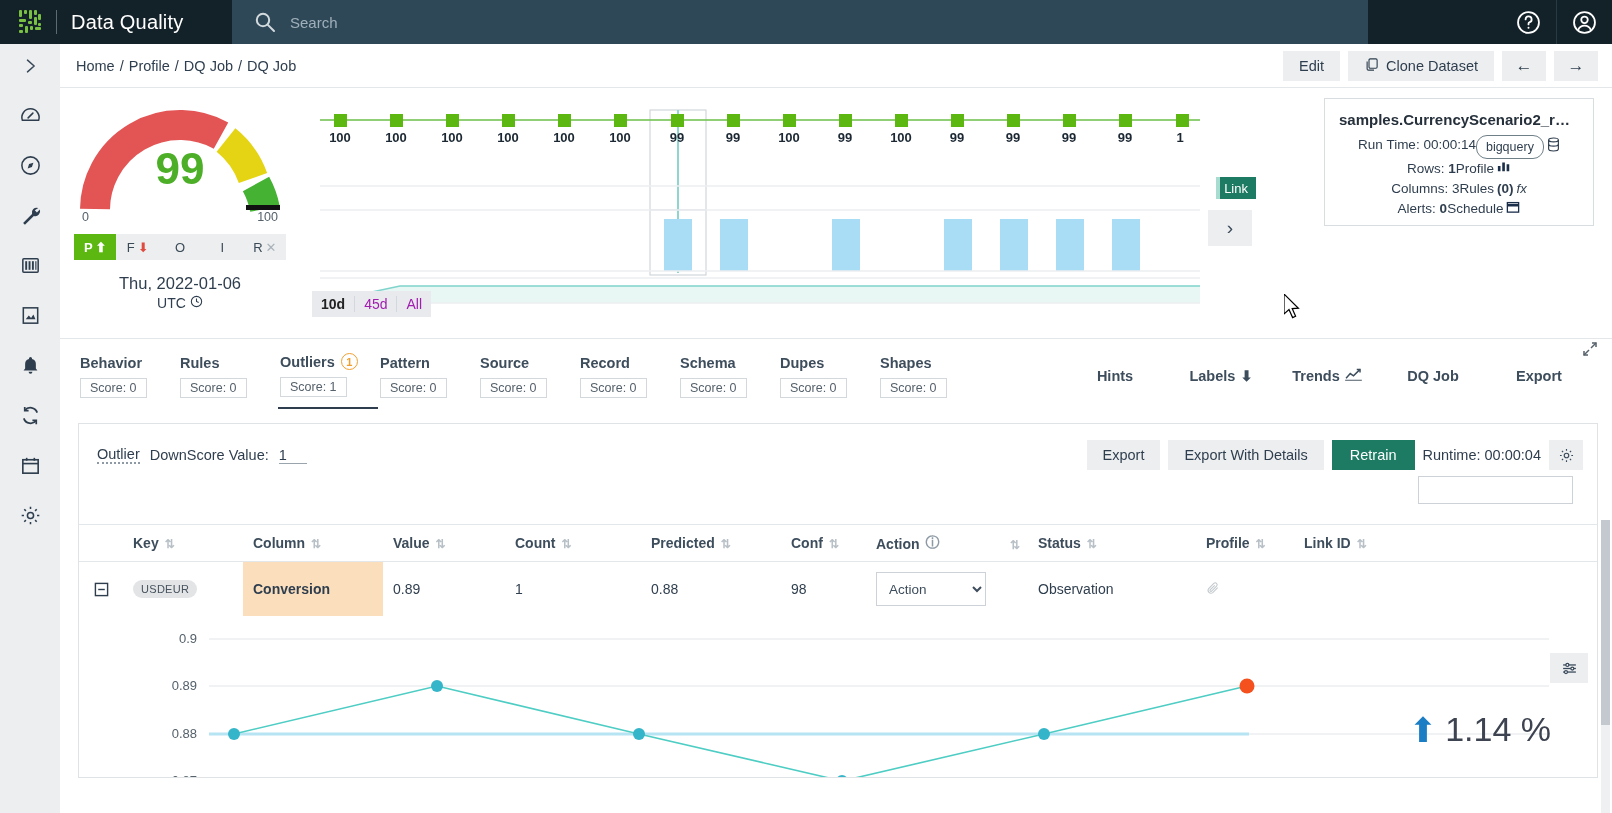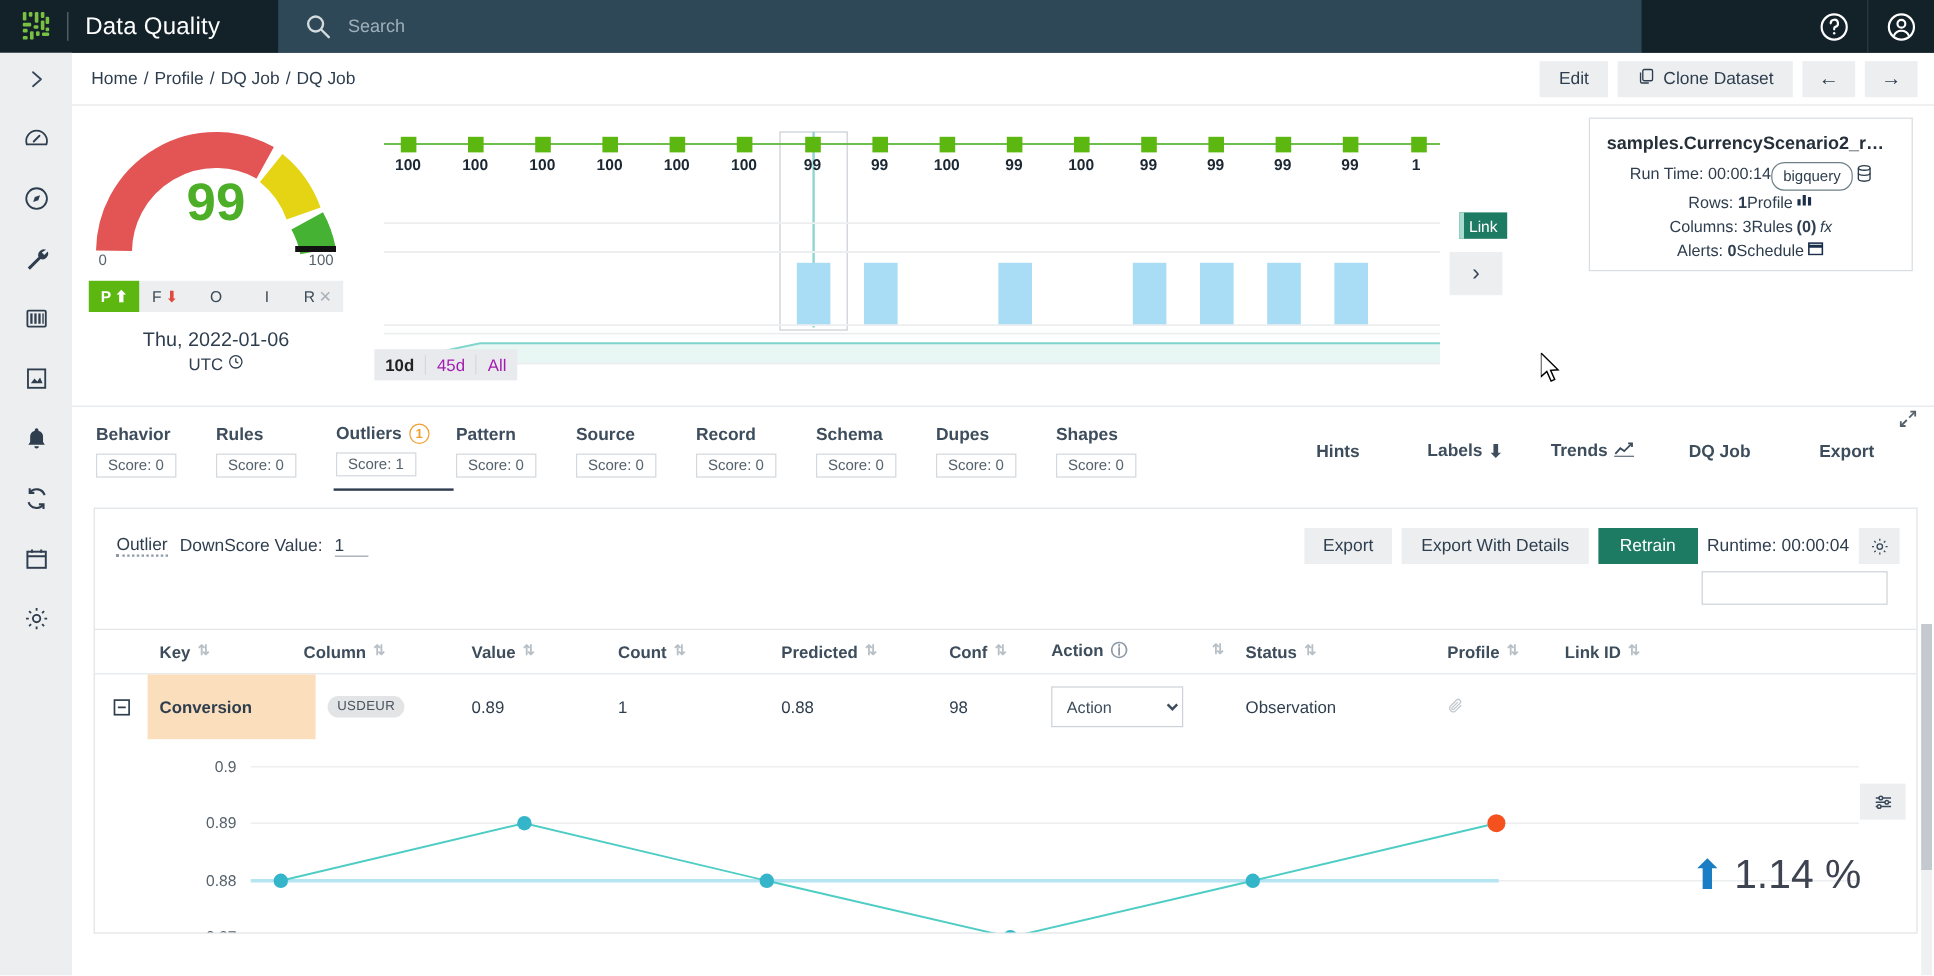--- a/index.html
+++ b/index.html
@@ -111,21 +111,21 @@
   .runtime { font-size: 14.5px; color: #2f3e4e; }
   .gear-btn { width: 34px; height: 30px; background: #eceef0; display: flex; align-items: center;
               justify-content: center; cursor: pointer; }
   .searchbox { position: absolute; right: 24px; top: 52px; width: 155px; height: 28px; border: 1px solid #ccd2d7;
                background: #fff; }
 
   
   .tbl { margin-top: 54px; width: 100%; }
   .thead, .trow { display: flex; align-items: center; }
   .thead { border-top: 1px solid #e3e7ea; border-bottom: 1px solid #e3e7ea; height: 38px; }
-  .th { font-size: 14px; font-weight: 700; color: #3d4d5c; display: flex; align-items: flex-start; gap: 6px;
+  .th { font-size: 14px; font-weight: 700; color: #3d4d5c; display: flex; align-items: flex-end; gap: 6px;
         padding-left: 10px; }
   .sorti { color: #b8c0c7; font-size: 12px; }
   .trow { height: 54px; }
   .td { font-size: 14px; color: #2f3e4e; padding-left: 10px; display: flex; align-items: center; height: 100%; }
   .c-exp { width: 44px; justify-content: center; padding-left: 0; cursor: pointer; }
   .c-key { width: 120px; } .c-col { width: 140px; } .c-val { width: 122px; }
   .c-cnt { width: 136px; } .c-pred { width: 140px; } .c-conf { width: 85px; }
   .c-act { width: 162px; } .c-stat { width: 168px; } .c-prof { width: 98px; } .c-link { width: 130px; }
   .tag { background: #e2e4e6; border-radius: 9px; font-size: 11px; color: #46525d; padding: 3px 8px;
          letter-spacing: .3px; }
@@ -621,24 +621,24 @@
           </div>
         </div>
 
         <div class="trow">
           <div class="td c-exp">
             <svg width="15" height="15" viewBox="0 0 16 16" fill="none" stroke="#2f3e4e" stroke-width="1.5">
               <rect x="1.5" y="1.5" width="13" height="13"></rect>
                 <line x1="4.5" y1="8" x2="11.5" y2="8"></line>
             </svg>
           </div>
-          <div class="td c-col hl">Conversion</div>
           <div class="td c-key">
             <span class="tag">USDEUR</span>
           </div>
+          <div class="td c-col hl">Conversion</div>
           <div class="td c-val">0.89</div>
           <div class="td c-cnt">1</div>
           <div class="td c-pred">0.88</div>
           <div class="td c-conf">98</div>
           <div class="td c-act">
             <select class="act-sel">
               <option>Action</option>
             </select>
           </div>
           <div class="td c-stat">Observation</div>

